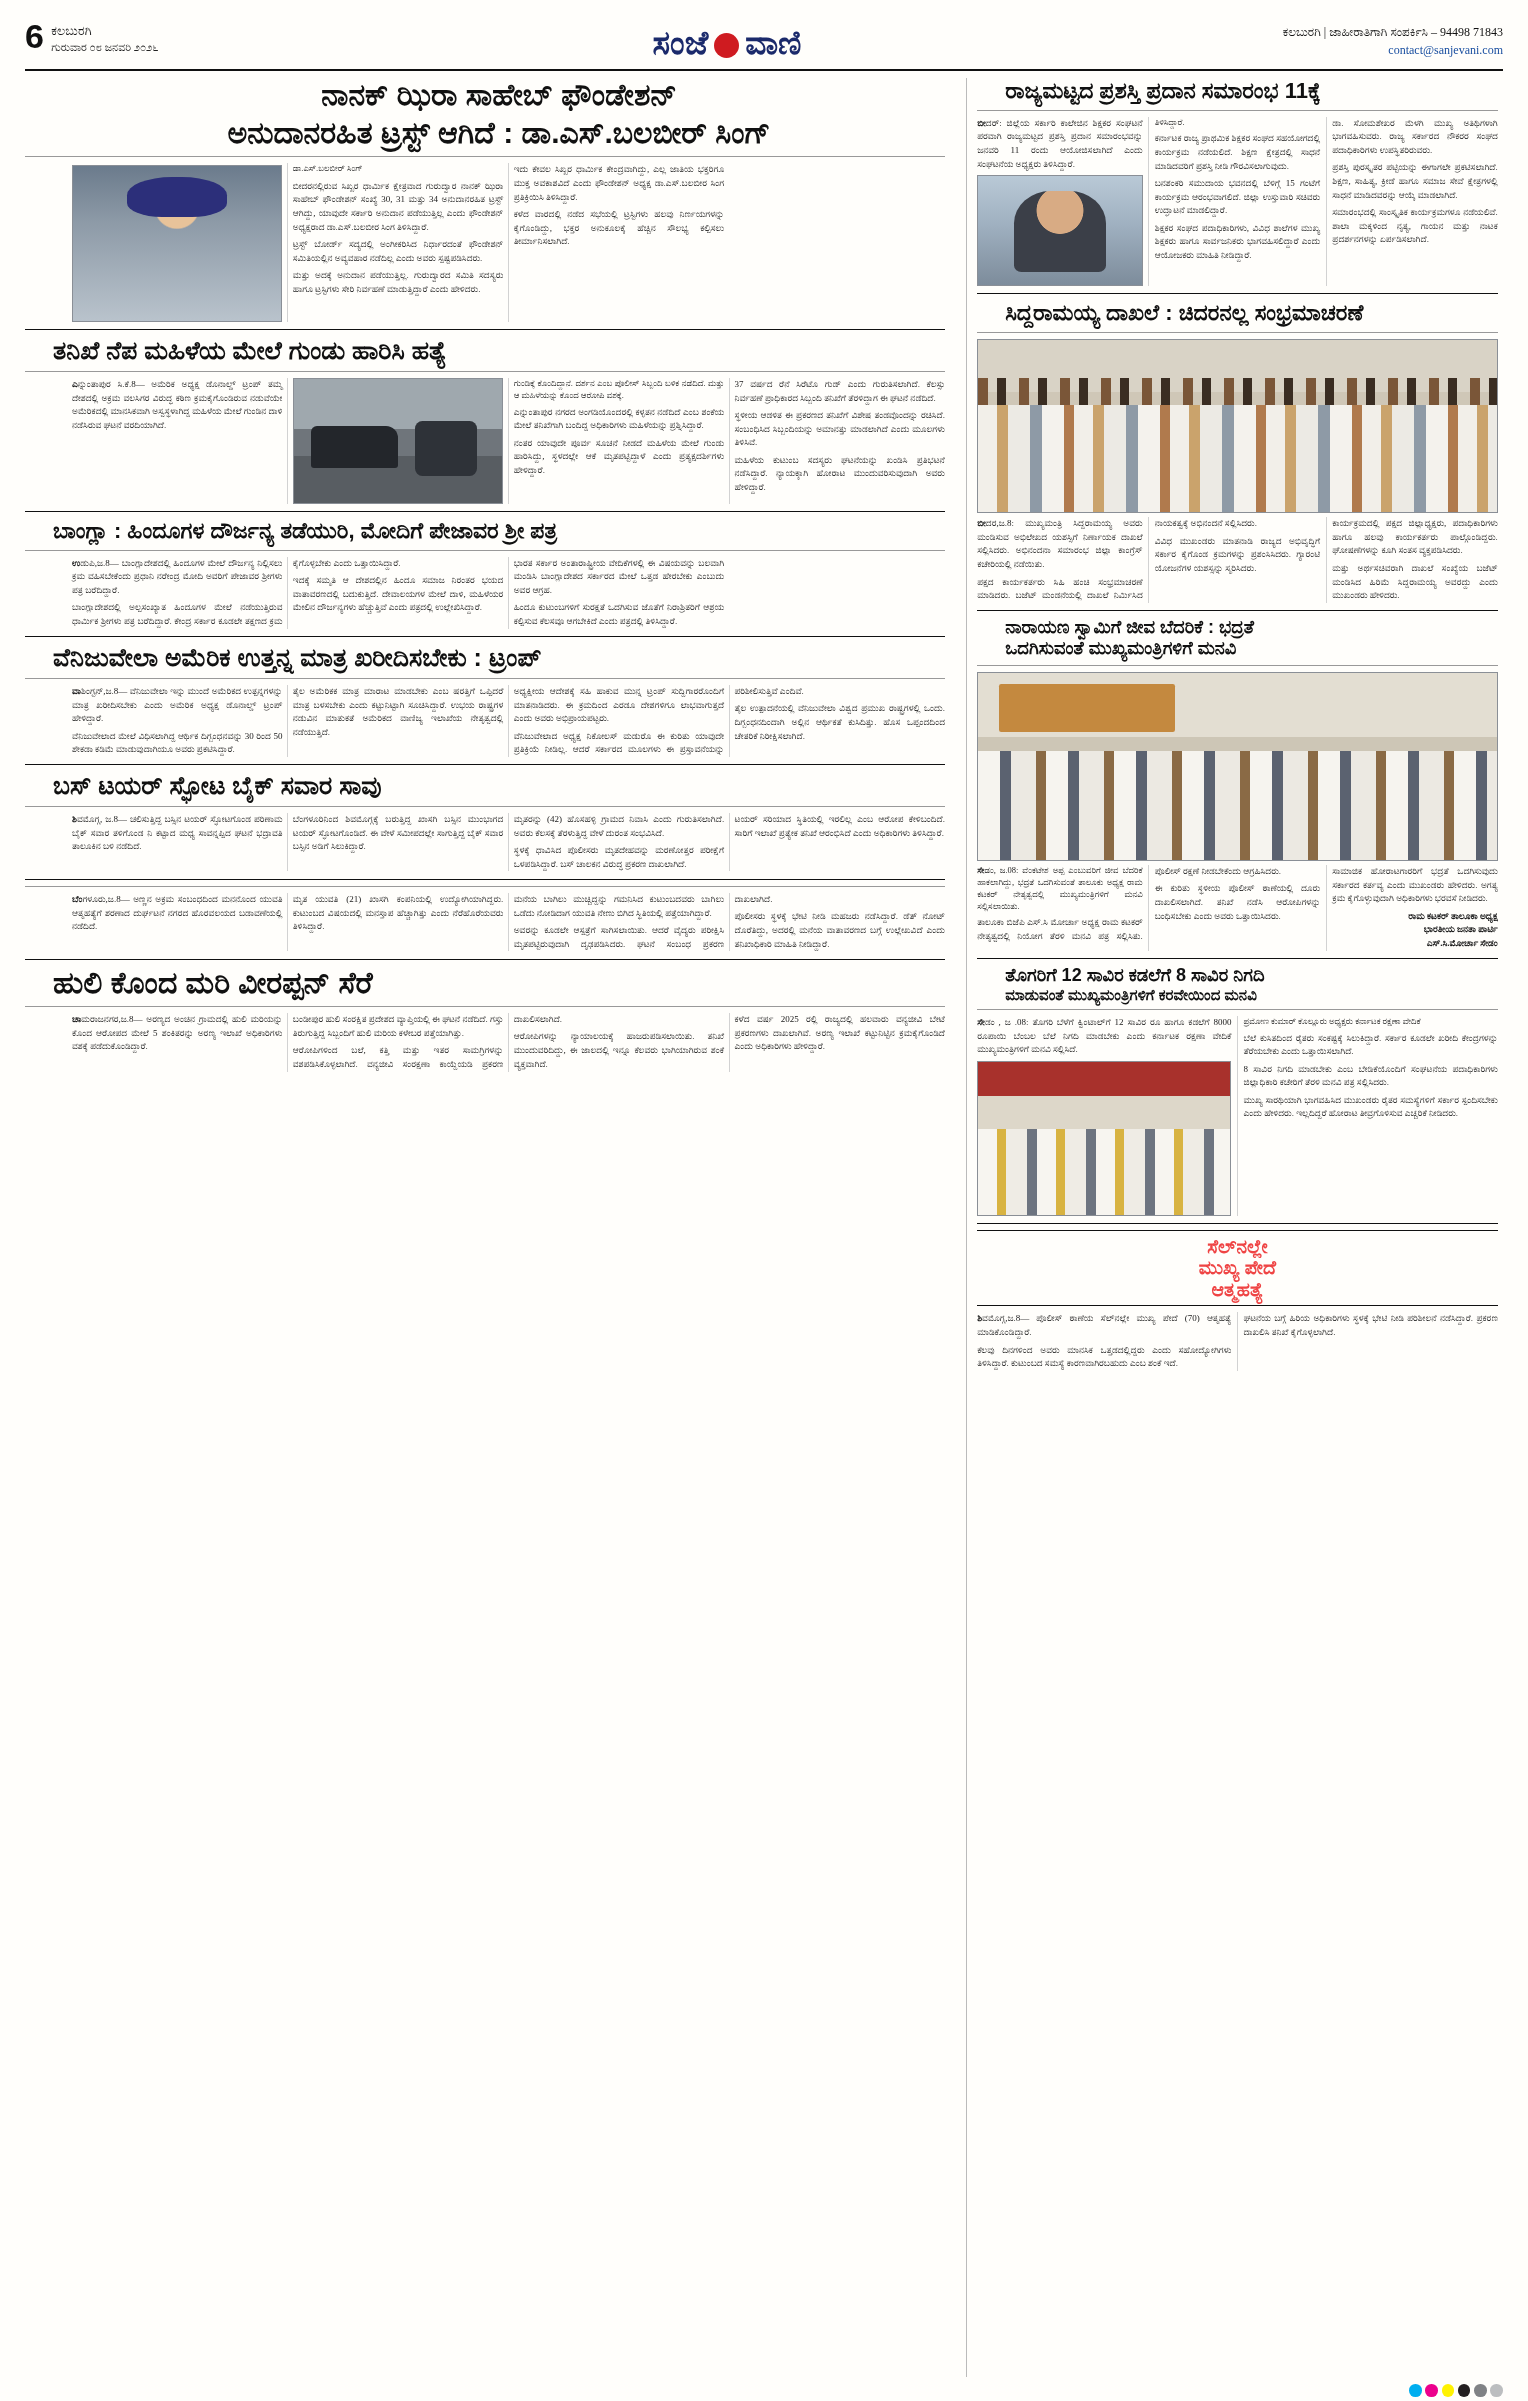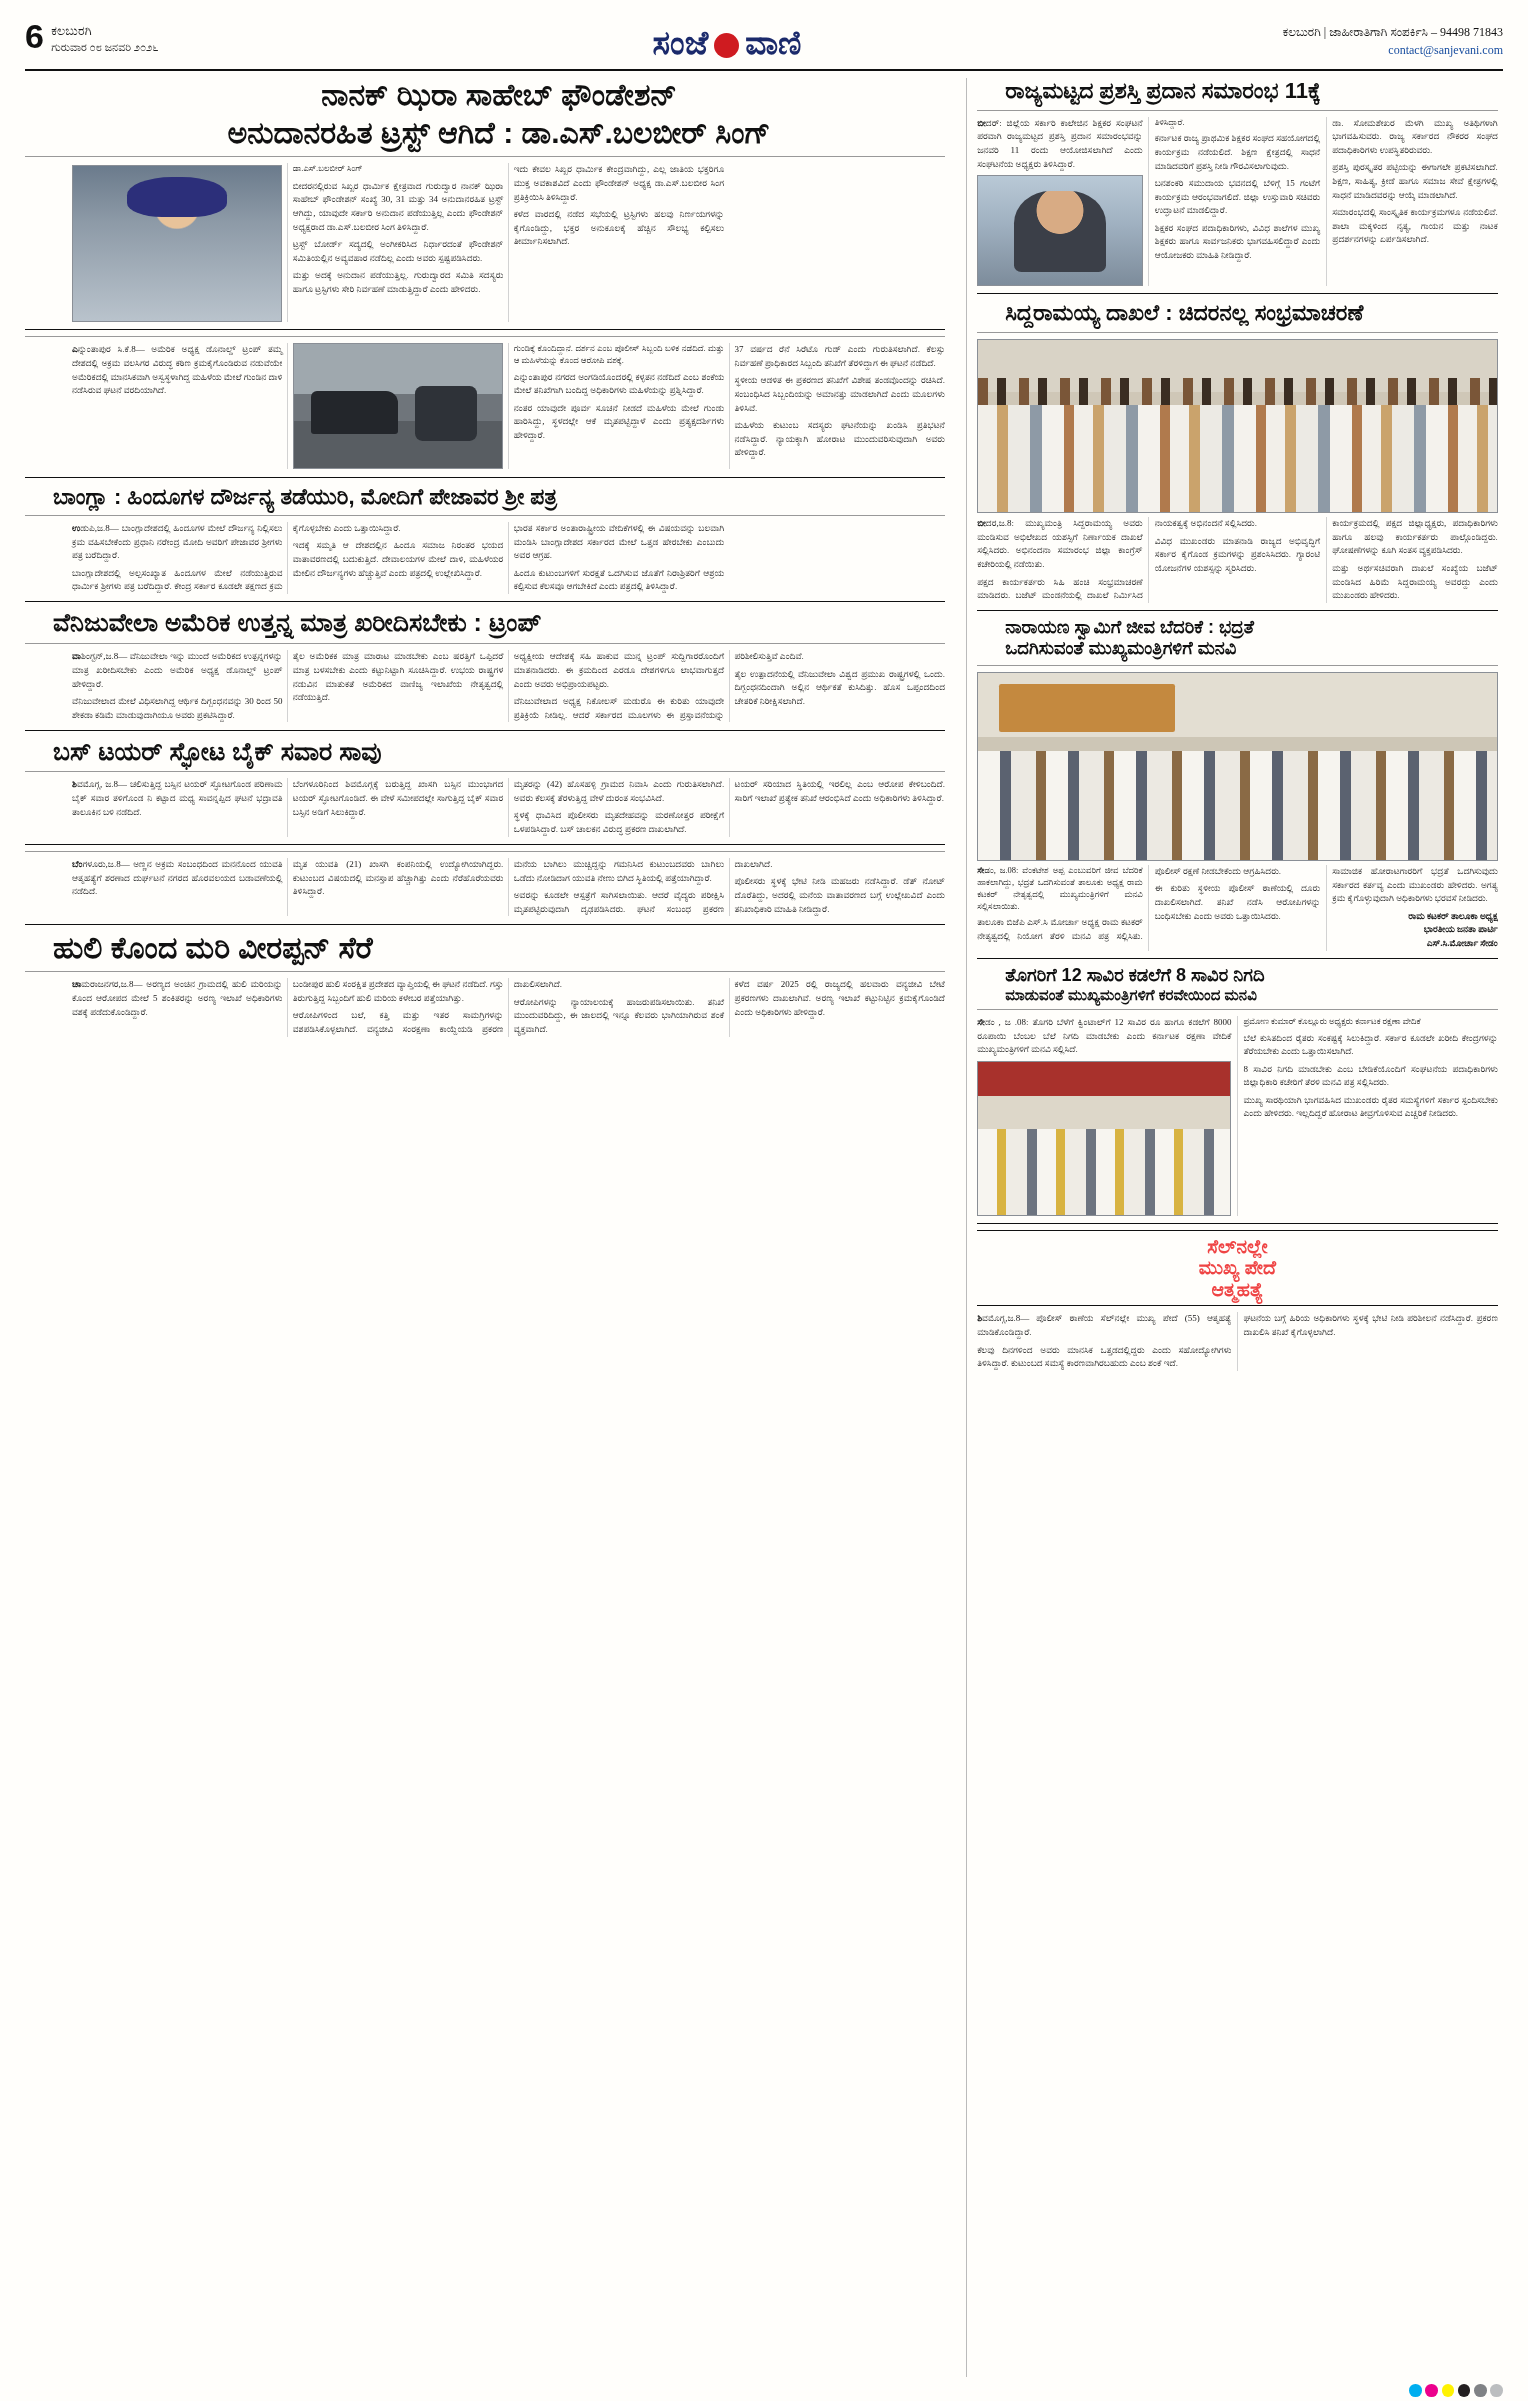--- a/index.html
+++ b/index.html
@@ -221,20 +221,21 @@
           <p>ಬೀದರನಲ್ಲಿರುವ ಸಿಖ್ಖರ ಧಾರ್ಮಿಕ ಕ್ಷೇತ್ರವಾದ ಗುರುದ್ವಾರ ನಾನಕ್ ಝಿರಾ ಸಾಹೇಬ್ ಫೌಂಡೇಶನ್ ಸಂಖ್ಯೆ 30, 31 ಮತ್ತು 34 ಅನುದಾನರಹಿತ ಟ್ರಸ್ಟ್ ಆಗಿದ್ದು, ಯಾವುದೇ ಸರ್ಕಾರಿ ಅನುದಾನ ಪಡೆಯುತ್ತಿಲ್ಲ ಎಂದು ಫೌಂಡೇಶನ್ ಅಧ್ಯಕ್ಷರಾದ ಡಾ.ಎಸ್.ಬಲಬೀರ ಸಿಂಗ ತಿಳಿಸಿದ್ದಾರೆ.</p>
           <p>ಟ್ರಸ್ಟ್ ಬೋರ್ಡ್ ಸದ್ಯದಲ್ಲಿ ಅಂಗೀಕರಿಸಿದ ನಿರ್ಧಾರದಂತೆ ಫೌಂಡೇಶನ್ ಸಮಿತಿಯಲ್ಲಿನ ಅವ್ಯವಹಾರ ನಡೆದಿಲ್ಲ ಎಂದು ಅವರು ಸ್ಪಷ್ಟಪಡಿಸಿದರು.</p>
           <p>ಮತ್ತು ಅದಕ್ಕೆ ಅನುದಾನ ಪಡೆಯುತ್ತಿಲ್ಲ. ಗುರುದ್ವಾರದ ಸಮಿತಿ ಸದಸ್ಯರು ಹಾಗೂ ಟ್ರಸ್ಟಿಗಳು ಸೇರಿ ನಿರ್ವಹಣೆ ಮಾಡುತ್ತಿದ್ದಾರೆ ಎಂದು ಹೇಳಿದರು.</p>
           <p>ಇದು ಕೇವಲ ಸಿಖ್ಖರ ಧಾರ್ಮಿಕ ಕೇಂದ್ರವಾಗಿದ್ದು, ಎಲ್ಲ ಜಾತಿಯ ಭಕ್ತರಿಗೂ ಮುಕ್ತ ಅವಕಾಶವಿದೆ ಎಂದು ಫೌಂಡೇಶನ್ ಅಧ್ಯಕ್ಷ ಡಾ.ಎಸ್.ಬಲಬೀರ ಸಿಂಗ ಪ್ರತಿಕ್ರಿಯಿಸಿ ತಿಳಿಸಿದ್ದಾರೆ.</p>
           <p>ಕಳೆದ ವಾರದಲ್ಲಿ ನಡೆದ ಸಭೆಯಲ್ಲಿ ಟ್ರಸ್ಟಿಗಳು ಹಲವು ನಿರ್ಣಯಗಳನ್ನು ಕೈಗೊಂಡಿದ್ದು, ಭಕ್ತರ ಅನುಕೂಲಕ್ಕೆ ಹೆಚ್ಚಿನ ಸೌಲಭ್ಯ ಕಲ್ಪಿಸಲು ತೀರ್ಮಾನಿಸಲಾಗಿದೆ.</p>
         </div>
       </div>
 
       <div class="story" style="margin-top:4.4px;">
         <div class="rule-top"></div>
+        <div class="headline hl-lg">ತನಿಖೆ ನೆಪ ಮಹಿಳೆಯ ಮೇಲೆ ಗುಂಡು ಹಾರಿಸಿ ಹತ್ಯೆ</div>
         <div class="rule-thin"></div>
         <div class="cols4 body-txt">
           <p>ಎನ್ನುಂತಾಪುರ ಸಿ.ಕೆ.8— ಅಮೆರಿಕ ಅಧ್ಯಕ್ಷ ಡೊನಾಲ್ಡ್ ಟ್ರಂಪ್ ತಮ್ಮ ದೇಶದಲ್ಲಿ ಅಕ್ರಮ ವಲಸಿಗರ ವಿರುದ್ಧ ಕಠಿಣ ಕ್ರಮಕೈಗೊಂಡಿರುವ ನಡುವೆಯೇ ಅಮೆರಿಕದಲ್ಲಿ ಮಾನಸಿಕವಾಗಿ ಅಸ್ವಸ್ಥಳಾಗಿದ್ದ ಮಹಿಳೆಯ ಮೇಲೆ ಗುಂಡಿನ ದಾಳಿ ನಡೆಸಿರುವ ಘಟನೆ ವರದಿಯಾಗಿದೆ.</p>
           <div class="photo ph-street" style="width:100%;height:126px;margin:1.5px 0 3px 0;"></div>
           <p class="caption">ಗುಂಡಿಕ್ಕೆ ಕೊಂದಿದ್ದಾನೆ. ದರ್ಶನ ಎಂಬ ಪೊಲೀಸ್ ಸಿಬ್ಬಂದಿ ಬಳಿಕ ನಡೆದಿದೆ. ಮತ್ತು ಆ ಮಹಿಳೆಯನ್ನು ಕೊಂದ ಆರೋಪಿ ವಶಕ್ಕೆ.</p>
           <p>ಎನ್ನುಂತಾಪುರ ನಗರದ ಅಂಗಡಿಯೊಂದರಲ್ಲಿ ಕಳ್ಳತನ ನಡೆದಿದೆ ಎಂಬ ಶಂಕೆಯ ಮೇಲೆ ತನಿಖೆಗಾಗಿ ಬಂದಿದ್ದ ಅಧಿಕಾರಿಗಳು ಮಹಿಳೆಯನ್ನು ಪ್ರಶ್ನಿಸಿದ್ದಾರೆ.</p>
           <p>ನಂತರ ಯಾವುದೇ ಪೂರ್ವ ಸೂಚನೆ ನೀಡದೆ ಮಹಿಳೆಯ ಮೇಲೆ ಗುಂಡು ಹಾರಿಸಿದ್ದು, ಸ್ಥಳದಲ್ಲೇ ಆಕೆ ಮೃತಪಟ್ಟಿದ್ದಾಳೆ ಎಂದು ಪ್ರತ್ಯಕ್ಷದರ್ಶಿಗಳು ಹೇಳಿದ್ದಾರೆ.</p>
           <p>37 ವರ್ಷದ ರೆನೆ ಸಿರೆಟೊ ಗುಡ್ ಎಂದು ಗುರುತಿಸಲಾಗಿದೆ. ಕೆಲಸ್ಸು ನಿರ್ವಹಣೆ ಪ್ರಾಧಿಕಾರದ ಸಿಬ್ಬಂದಿ ತನಿಖೆಗೆ ತೆರಳಿದ್ದಾಗ ಈ ಘಟನೆ ನಡೆದಿದೆ.</p>
           <p>ಸ್ಥಳೀಯ ಆಡಳಿತ ಈ ಪ್ರಕರಣದ ತನಿಖೆಗೆ ವಿಶೇಷ ತಂಡವೊಂದನ್ನು ರಚಿಸಿದೆ. ಸಂಬಂಧಿಸಿದ ಸಿಬ್ಬಂದಿಯನ್ನು ಅಮಾನತ್ತು ಮಾಡಲಾಗಿದೆ ಎಂದು ಮೂಲಗಳು ತಿಳಿಸಿವೆ.</p>
           <p>ಮಹಿಳೆಯ ಕುಟುಂಬ ಸದಸ್ಯರು ಘಟನೆಯನ್ನು ಖಂಡಿಸಿ ಪ್ರತಿಭಟನೆ ನಡೆಸಿದ್ದಾರೆ. ನ್ಯಾಯಕ್ಕಾಗಿ ಹೋರಾಟ ಮುಂದುವರಿಸುವುದಾಗಿ ಅವರು ಹೇಳಿದ್ದಾರೆ.</p>
@@ -375,21 +376,21 @@
       </div>
 
       <div class="story side-block">
         <div class="rule-top"></div>
         <div class="boxed-head">
           <div>ಸೆಲ್‌ನಲ್ಲೇ</div>
           <div>ಮುಖ್ಯ ಪೇದೆ</div>
           <div>ಆತ್ಮಹತ್ಯೆ</div>
         </div>
         <div class="cols2 body-txt">
-          <p>ಶಿವಮೊಗ್ಗ,ಜ.8— ಪೊಲೀಸ್ ಠಾಣೆಯ ಸೆಲ್‌ನಲ್ಲೇ ಮುಖ್ಯ ಪೇದೆ (55) ಆತ್ಮಹತ್ಯೆ ಮಾಡಿಕೊಂಡಿದ್ದಾರೆ.</p>
+          <p>ಶಿವಮೊಗ್ಗ,ಜ.8— ಪೊಲೀಸ್ ಠಾಣೆಯ ಸೆಲ್‌ನಲ್ಲೇ ಮುಖ್ಯ ಪೇದೆ (70) ಆತ್ಮಹತ್ಯೆ ಮಾಡಿಕೊಂಡಿದ್ದಾರೆ.</p>
           <p>ಕೆಲವು ದಿನಗಳಿಂದ ಅವರು ಮಾನಸಿಕ ಒತ್ತಡದಲ್ಲಿದ್ದರು ಎಂದು ಸಹೋದ್ಯೋಗಿಗಳು ತಿಳಿಸಿದ್ದಾರೆ. ಕುಟುಂಬದ ಸಮಸ್ಯೆ ಕಾರಣವಾಗಿರಬಹುದು ಎಂಬ ಶಂಕೆ ಇದೆ.</p>
           <p>ಘಟನೆಯ ಬಗ್ಗೆ ಹಿರಿಯ ಅಧಿಕಾರಿಗಳು ಸ್ಥಳಕ್ಕೆ ಭೇಟಿ ನೀಡಿ ಪರಿಶೀಲನೆ ನಡೆಸಿದ್ದಾರೆ. ಪ್ರಕರಣ ದಾಖಲಿಸಿ ತನಿಖೆ ಕೈಗೊಳ್ಳಲಾಗಿದೆ.</p>
         </div>
       </div>
 
     </div>
   </div>
 
   <div class="regmarks">
     <span style="background:#00aeef"></span>

